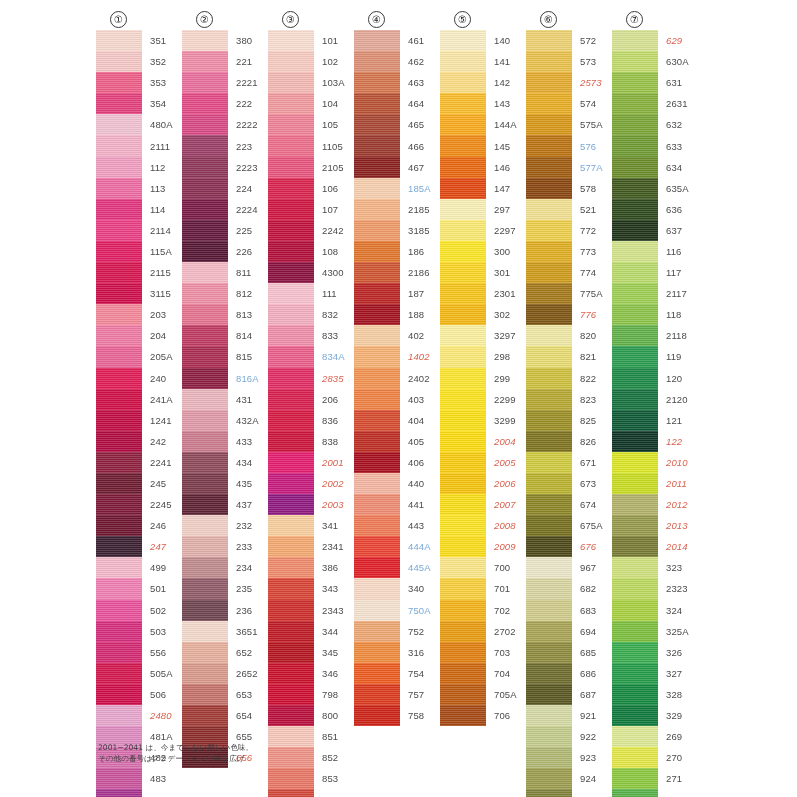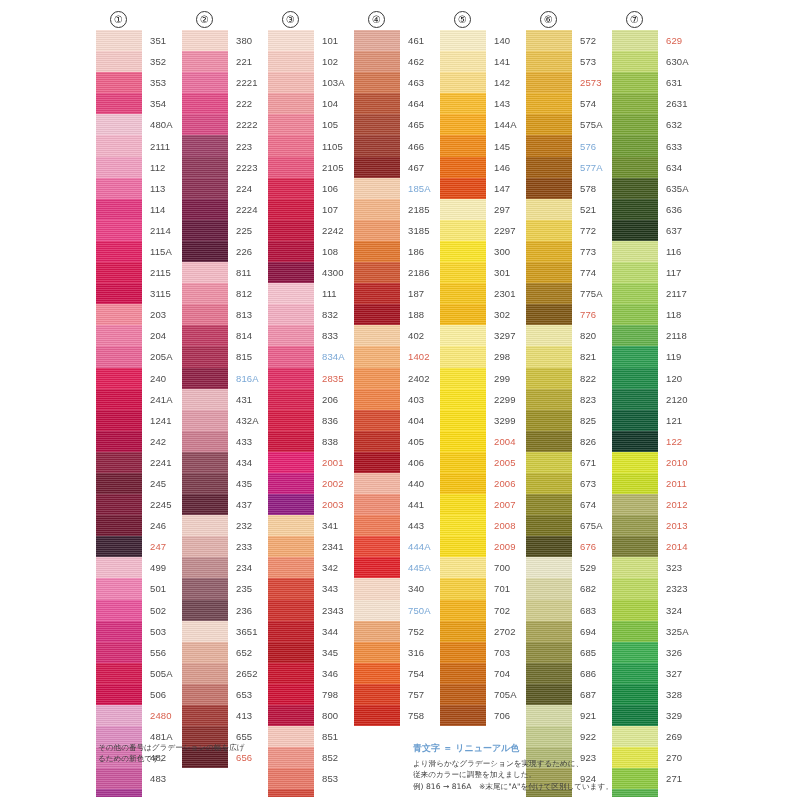--- a/index.html
+++ b/index.html
@@ -68,21 +68,21 @@
     pointer-events:none;
   }
   .lbl{
     font-size:9.5px;
     color:#4b4b4b;
     padding-left:8px;
     letter-spacing:0.1px;
     white-space:nowrap;
     font-family:"Liberation Sans", sans-serif;
   }
-  .lbl.red{color:#d9614f;}
+  .lbl.red{color:#d9614f;font-style:italic;}
   .lbl.blue{color:#7aa8d6;}
 
   .notes{
     position:absolute;
     left:98px; top:742px;
     display:flex;
     gap:60px;
   }
   .note{width:255px;}
   .note-title{
@@ -389,21 +389,21 @@
           <div class="row">
             <div class="sw" style="background: rgb(217, 154, 140);"></div>
             <div class="lbl">2652</div>
           </div>
           <div class="row">
             <div class="sw" style="background: rgb(196, 115, 106);"></div>
             <div class="lbl">653</div>
           </div>
           <div class="row">
             <div class="sw" style="background: rgb(162, 59, 54);"></div>
-            <div class="lbl">413</div>
+            <div class="lbl">654</div>
           </div>
           <div class="row">
             <div class="sw" style="background: rgb(140, 46, 44);"></div>
             <div class="lbl">655</div>
           </div>
           <div class="row">
             <div class="sw" style="background: rgb(95, 27, 36);"></div>
             <div class="lbl red">656</div>
           </div>
         </div>
@@ -508,21 +508,21 @@
           <div class="row">
             <div class="sw" style="background: rgb(247, 207, 158);"></div>
             <div class="lbl">341</div>
           </div>
           <div class="row">
             <div class="sw" style="background: rgb(243, 169, 113);"></div>
             <div class="lbl">2341</div>
           </div>
           <div class="row">
             <div class="sw" style="background: rgb(239, 139, 108);"></div>
-            <div class="lbl">342</div>
+            <div class="lbl">386</div>
           </div>
           <div class="row">
             <div class="sw" style="background: rgb(216, 68, 53);"></div>
             <div class="lbl">343</div>
           </div>
           <div class="row">
             <div class="sw" style="background: rgb(205, 47, 43);"></div>
             <div class="lbl">2343</div>
           </div>
           <div class="row">
@@ -941,21 +941,21 @@
           <div class="row">
             <div class="sw" style="background: rgb(117, 112, 31);"></div>
             <div class="lbl">675A</div>
           </div>
           <div class="row">
             <div class="sw" style="background: rgb(78, 74, 27);"></div>
             <div class="lbl red">676</div>
           </div>
           <div class="row">
             <div class="sw" style="background: rgb(233, 230, 200);"></div>
-            <div class="lbl">529</div>
+            <div class="lbl">967</div>
           </div>
           <div class="row">
             <div class="sw" style="background: rgb(216, 213, 162);"></div>
             <div class="lbl">682</div>
           </div>
           <div class="row">
             <div class="sw" style="background: rgb(207, 203, 139);"></div>
             <div class="lbl">683</div>
           </div>
           <div class="row">
@@ -1147,23 +1147,17 @@
           </div>
           <div class="row">
             <div class="sw" style="background: rgb(86, 178, 74);"></div>
             <div class="lbl">272</div>
           </div>
         </div>
       </div>
     </div>
   <div class="notes" id="notes">
       <div class="note">
+        <div class="note-line">2001−2041 は、今までにない新しい色味。</div>
         <div class="note-line">その他の番号はグラデーションの幅を広げ</div>
-        <div class="note-line">るための新色です。</div>
-      </div>
-      <div class="note">
-        <div class="note-title blue">青文字 ＝ リニューアル色</div>
-        <div class="note-line">より滑らかなグラデーションを実現するために、</div>
-        <div class="note-line">従来のカラーに調整を加えました。</div>
-        <div class="note-line">例) 816 → 816A　※末尾に"A"を付けて区別しています。</div>
       </div>
     </div>
 </div>
 
 </body></html>

